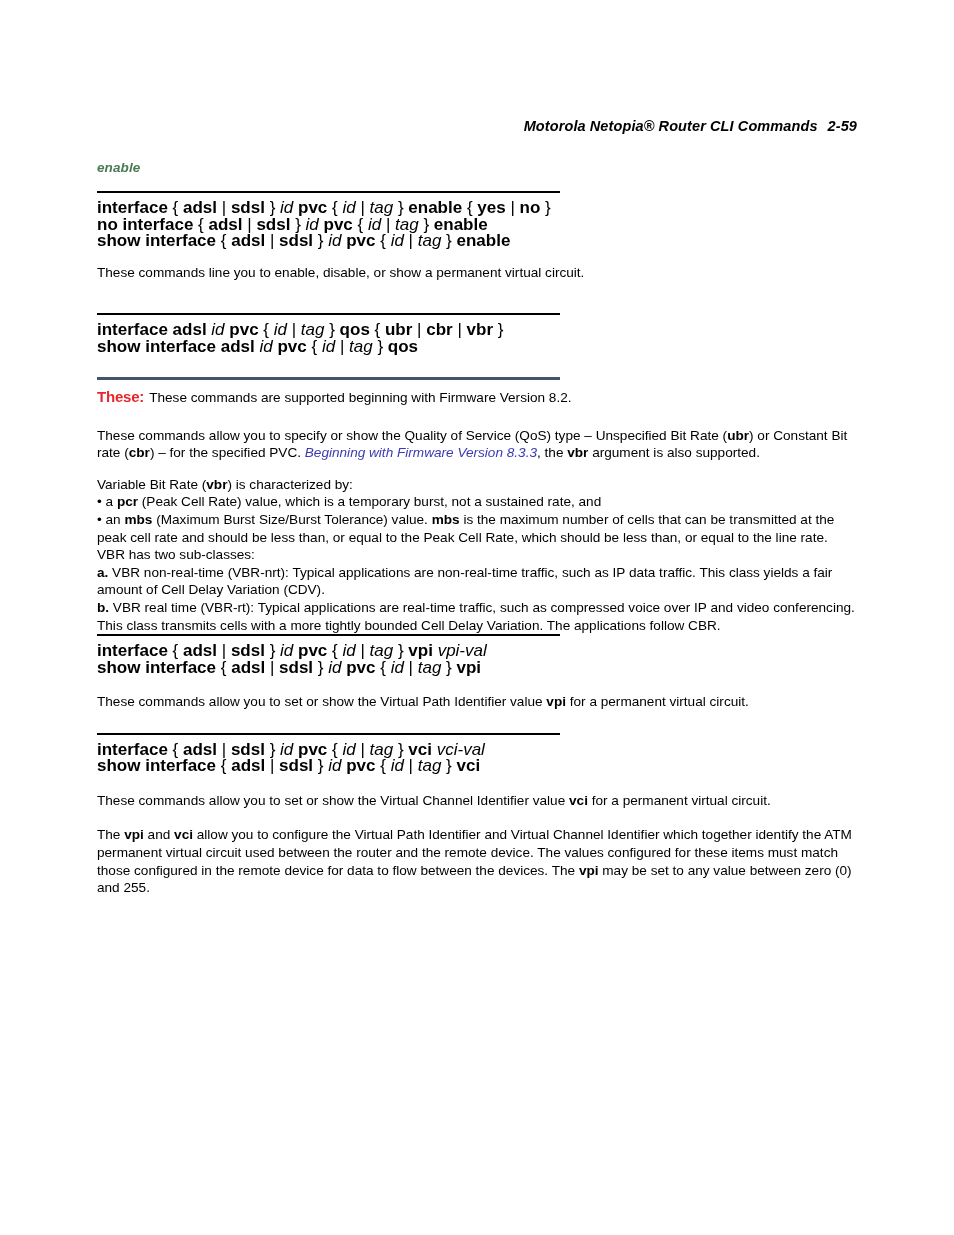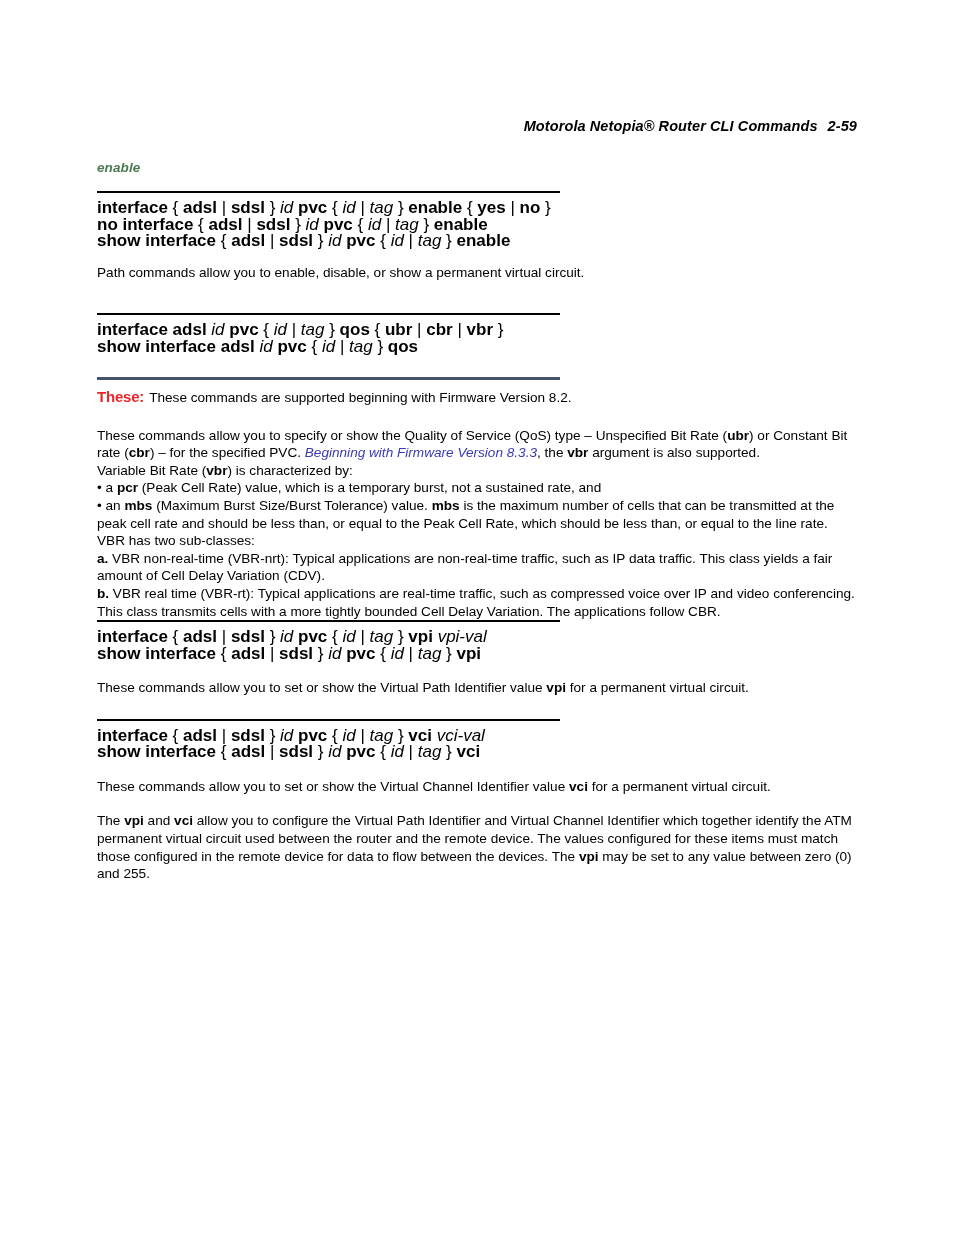--- a/index.html
+++ b/index.html
@@ -111,20 +111,21 @@
     font-weight: bold;
     font-size: 15px;
     letter-spacing: -0.2px;
     margin-right: 5px;
   }
 
   
   .flow-block {
     font-size: 13.6px;
     line-height: 17.6px;
+    margin-top: 14px;
   }
   .flow-line { }
   .flow-line b { font-weight: bold; }
 </style>
 </head>
 <body>
 
 <div class="page">
 
   <div class="running-header">
@@ -134,21 +135,21 @@
   <div class="content">
 
     <h2 class="section-head">enable</h2>
 
     <div class="syntax-block">
         <div class="syntax-line"><b>interface </b><span class="punc">{ </span><b>adsl </b><span class="punc">| </span><b>sdsl </b><span class="punc">} </span><i>id </i><b>pvc </b><span class="punc">{ </span><i>id </i><span class="punc">| </span><i>tag </i><span class="punc">} </span><b>enable </b><span class="punc">{ </span><b>yes </b><span class="punc">| </span><b>no </b><span class="punc">}</span></div>
         <div class="syntax-line"><b>no interface </b><span class="punc">{ </span><b>adsl </b><span class="punc">| </span><b>sdsl </b><span class="punc">} </span><i>id </i><b>pvc </b><span class="punc">{ </span><i>id </i><span class="punc">| </span><i>tag </i><span class="punc">} </span><b>enable</b></div>
         <div class="syntax-line"><b>show interface </b><span class="punc">{ </span><b>adsl </b><span class="punc">| </span><b>sdsl </b><span class="punc">} </span><i>id </i><b>pvc </b><span class="punc">{ </span><i>id </i><span class="punc">| </span><i>tag </i><span class="punc">} </span><b>enable</b></div>
       </div>
 
-    <p class="body-text">Path commands allow you to enable, disable, or show a permanent virtual circuit.</p>
+    <p class="body-text">These commands line you to enable, disable, or show a permanent virtual circuit.</p>
 
     <div class="syntax-block" style="margin-top:32px;">
         <div class="syntax-line"><b>interface adsl </b><i>id </i><b>pvc </b><span class="punc">{ </span><i>id </i><span class="punc">| </span><i>tag </i><span class="punc">} </span><b>qos </b><span class="punc">{ </span><b>ubr </b><span class="punc">| </span><b>cbr </b><span class="punc">| </span><b>vbr </b><span class="punc">}</span></div>
         <div class="syntax-line"><b>show interface adsl </b><i>id </i><b>pvc </b><span class="punc">{ </span><i>id </i><span class="punc">| </span><i>tag </i><span class="punc">} </span><b>qos</b></div>
       </div>
 
     <div class="note-rule"></div>
     <div class="note-block">
       <span class="note-label">These:</span><span>These commands are supported beginning with Firmware Version 8.2.</span>
     </div>

